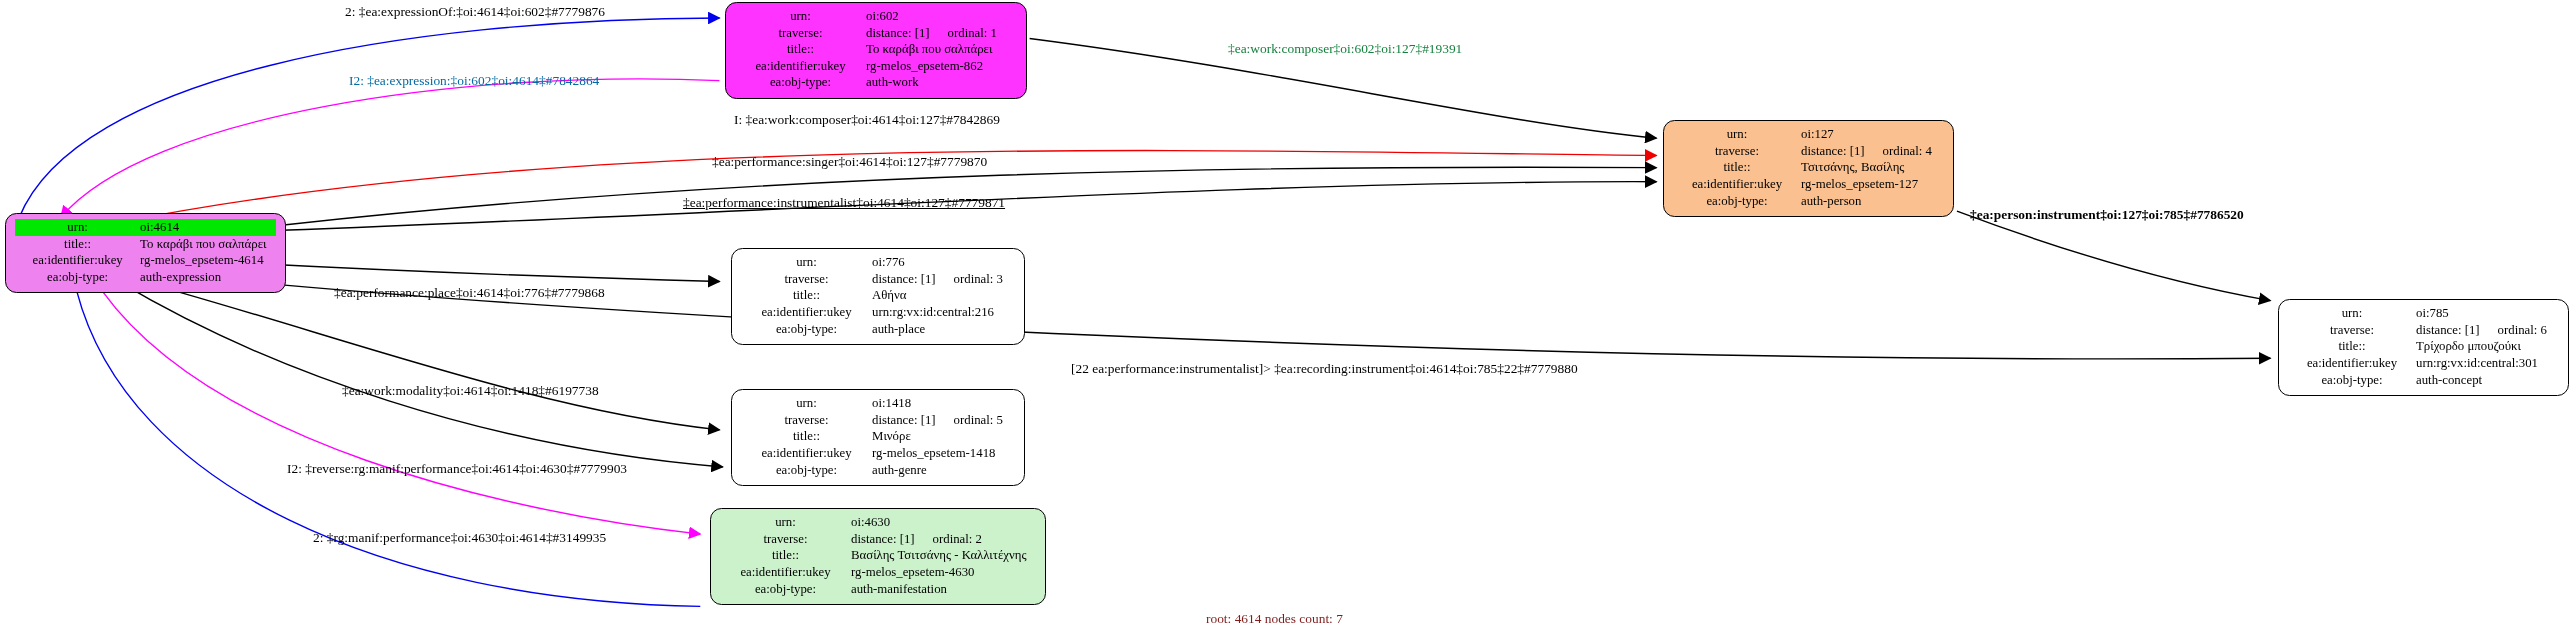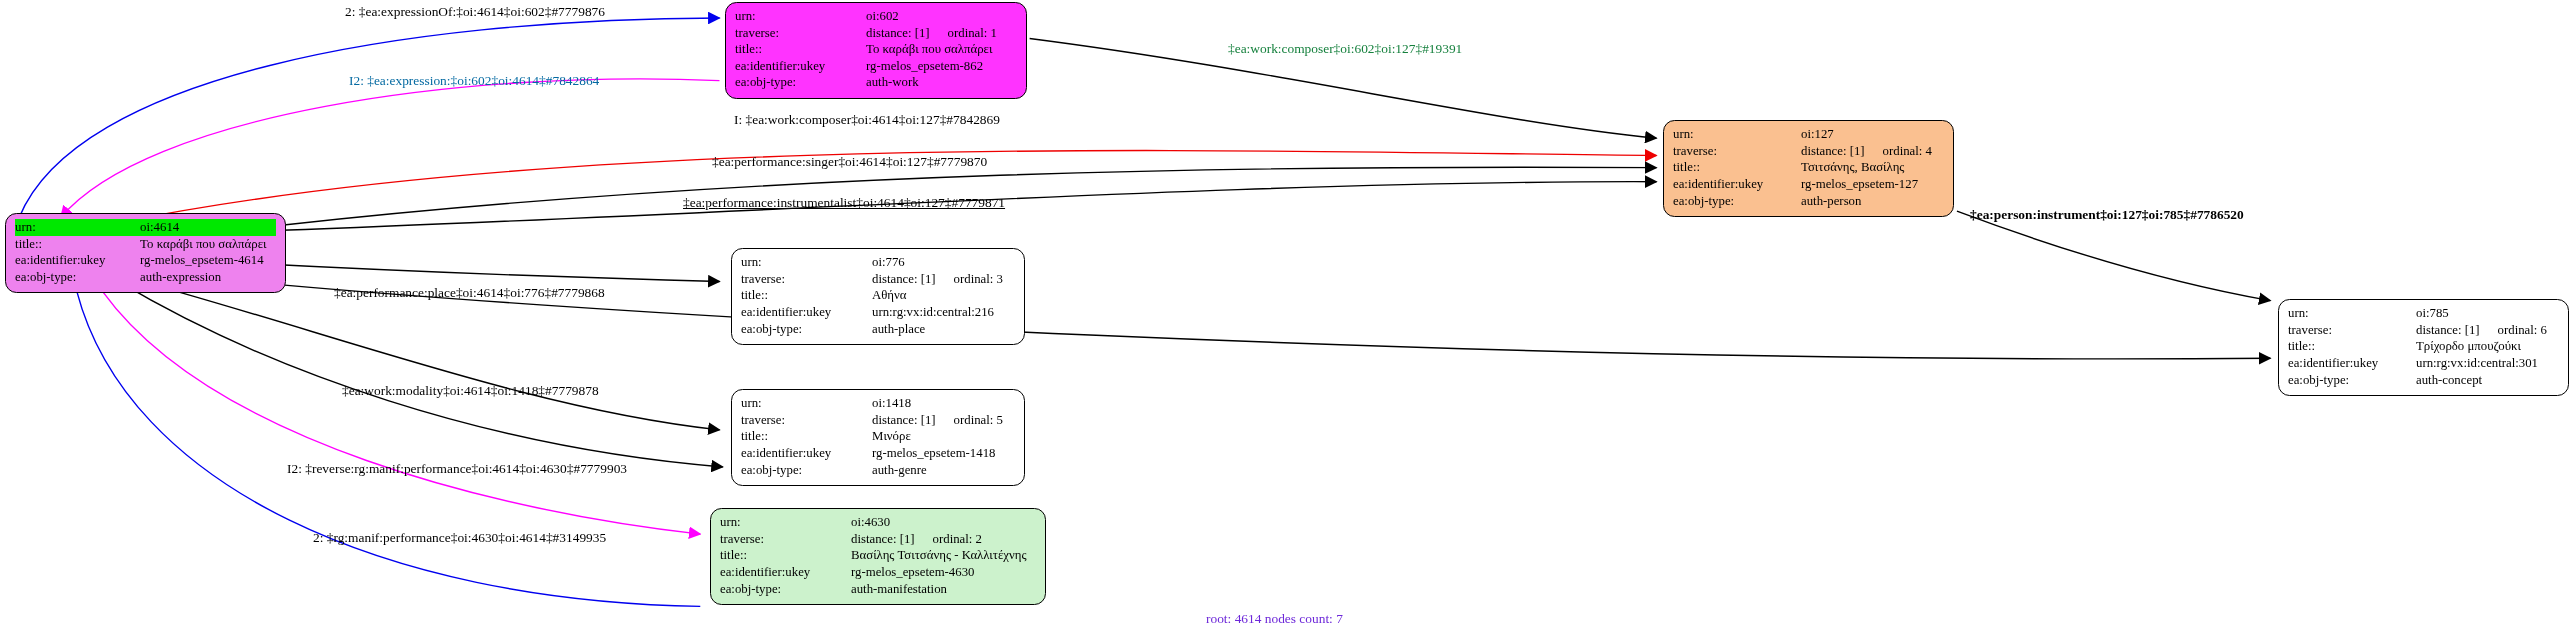--- a/index.html
+++ b/index.html
@@ -19,40 +19,40 @@
     padding:5.1px 9px 6.4px 9px;
     background:#ffffff;
   }
   .node.magenta{background:#ff33ff;}
   .node.pinkish{background:#ee82ee;}
   .node.orange{background:#fac090;}
   .node.lightgreen{background:#ccf2cc;}
   .node.plain{background:#ffffff;}
 
   .row{display:flex;align-items:baseline;line-height:1.30;white-space:nowrap;}
-  .k{display:inline-block;font-size:12.8px;}
+  .k{display:inline-block;font-size:12.8px;text-align:center;}
   .v{display:inline-block;font-size:12.8px;}
   .trav-d{display:inline-block;}
   .trav-o{display:inline-block;margin-left:18px;font-family:Liberation Serif, serif;}
 
   .hl{background:#00e800;}
   .hl .k,.hl .v{background:#00e800;}
 
   .edge-label{
     position:absolute;
     font-size:13.4px;
     white-space:nowrap;
     line-height:1;
     color:#000000;
   }
   .footer{
     position:absolute;
     font-size:13.4px;
     white-space:nowrap;
-    color:#6d28d9;
+    color:#7f1d1d;
     text-align:center;
   }
 </style>
 </head>
 <body>
 
 <div id="canvas">
 
   <svg class="edges" viewBox="0 0 4028 988" xmlns="http://www.w3.org/2000/svg">
     <defs>
@@ -269,22 +269,23 @@
   <div class="edge-label" style="left: 712px; top: 155px; color: rgb(0, 0, 0);">‡ea:performance:singer‡oi:4614‡oi:127‡#7779870</div>
 
   <div class="edge-label" style="left: 683px; top: 196px; color: rgb(0, 0, 0); text-decoration: underline;">‡ea:performance:instrumentalist‡oi:4614‡oi:127‡#7779871</div>
 
   <div class="edge-label" style="left: 1228px; top: 42px; color: #15803d;">‡ea:work:composer‡oi:602‡oi:127‡#19391</div>
 
   <div class="edge-label" style="left: 1970px; top: 208px; color: rgb(0, 0, 0); font-weight: bold;">‡ea:person:instrument‡oi:127‡oi:785‡#7786520</div>
 
   <div class="edge-label" style="left: 334px; top: 254px; color: rgb(0, 0, 0); margin-top: 32px;">‡ea:performance:place‡oi:4614‡oi:776‡#7779868</div>
 
-
-  <div class="edge-label" style="left: 342px; top: 384px; color: rgb(0, 0, 0);">‡ea:work:modality‡oi:4614‡oi:1418‡#7779878</div>
+  <div class="edge-label" style="left: 1071px; top: 362px; color: rgb(0, 0, 0);">[22 ea:performance:instrumentalist]&gt; ‡ea:recording:instrument‡oi:4614‡oi:785‡22‡#7779880</div>
+
+  <div class="edge-label" style="left: 342px; top: 384px; color: rgb(0, 0, 0);">‡ea:work:modality‡oi:4614‡oi:1418‡#6197738</div>
 
   <div class="edge-label" style="left: 287px; top: 462px; color: rgb(0, 0, 0);">I2: ‡reverse:rg:manif:performance‡oi:4614‡oi:4630‡#7779903</div>
 
   <div class="edge-label" style="left: 313px; top: 531px; color: rgb(0, 0, 0);">2: ‡rg:manif:performance‡oi:4630‡oi:4614‡#3149935</div>
 
   <div class="footer" style="left:1206px;top:611px;">root: 4614 nodes count: 7</div>
 
 </div>
 
 

